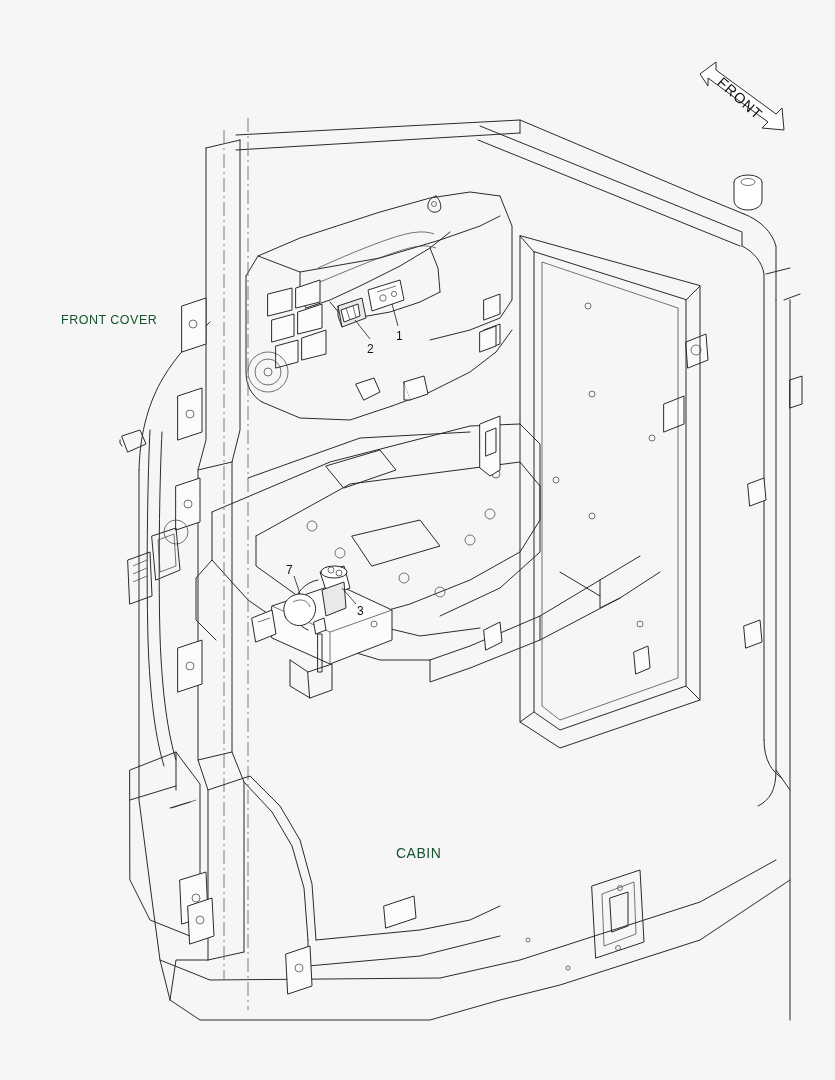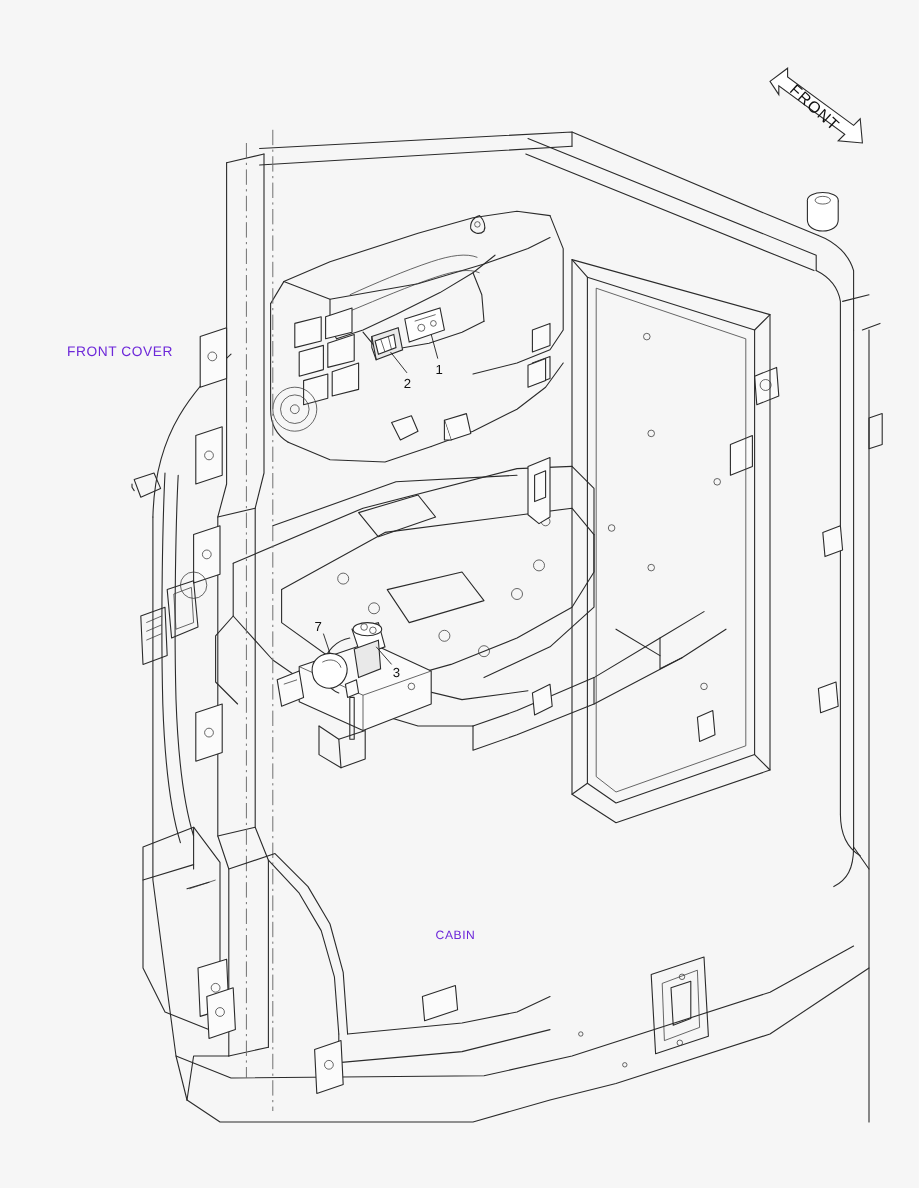--- a/index.html
+++ b/index.html
@@ -20,33 +20,33 @@
   #diagram-svg {
     position: absolute;
     left: 0;
     top: 0;
     width: 835px;
     height: 1080px;
   }
   .lbl {
     position: absolute;
     font-family: "Liberation Sans", sans-serif;
-    color: #6d28d9;
+    color: #14532d;
     white-space: nowrap;
     letter-spacing: 0.5px;
   }
   .lbl-front-cover {
     left: 61px;
     top: 313px;
     font-size: 12.5px;
   }
   .lbl-cabin {
     left: 396px;
     top: 845px;
-    font-size: 11px;
+    font-size: 14px;
   }
   .callout {
     position: absolute;
     font-family: "Liberation Sans", sans-serif;
     font-size: 12px;
     color: #111;
   }
   .c1 { left: 396px; top: 329px; }
   .c2 { left: 367px; top: 342px; }
   .c3 { left: 357px; top: 604px; }

